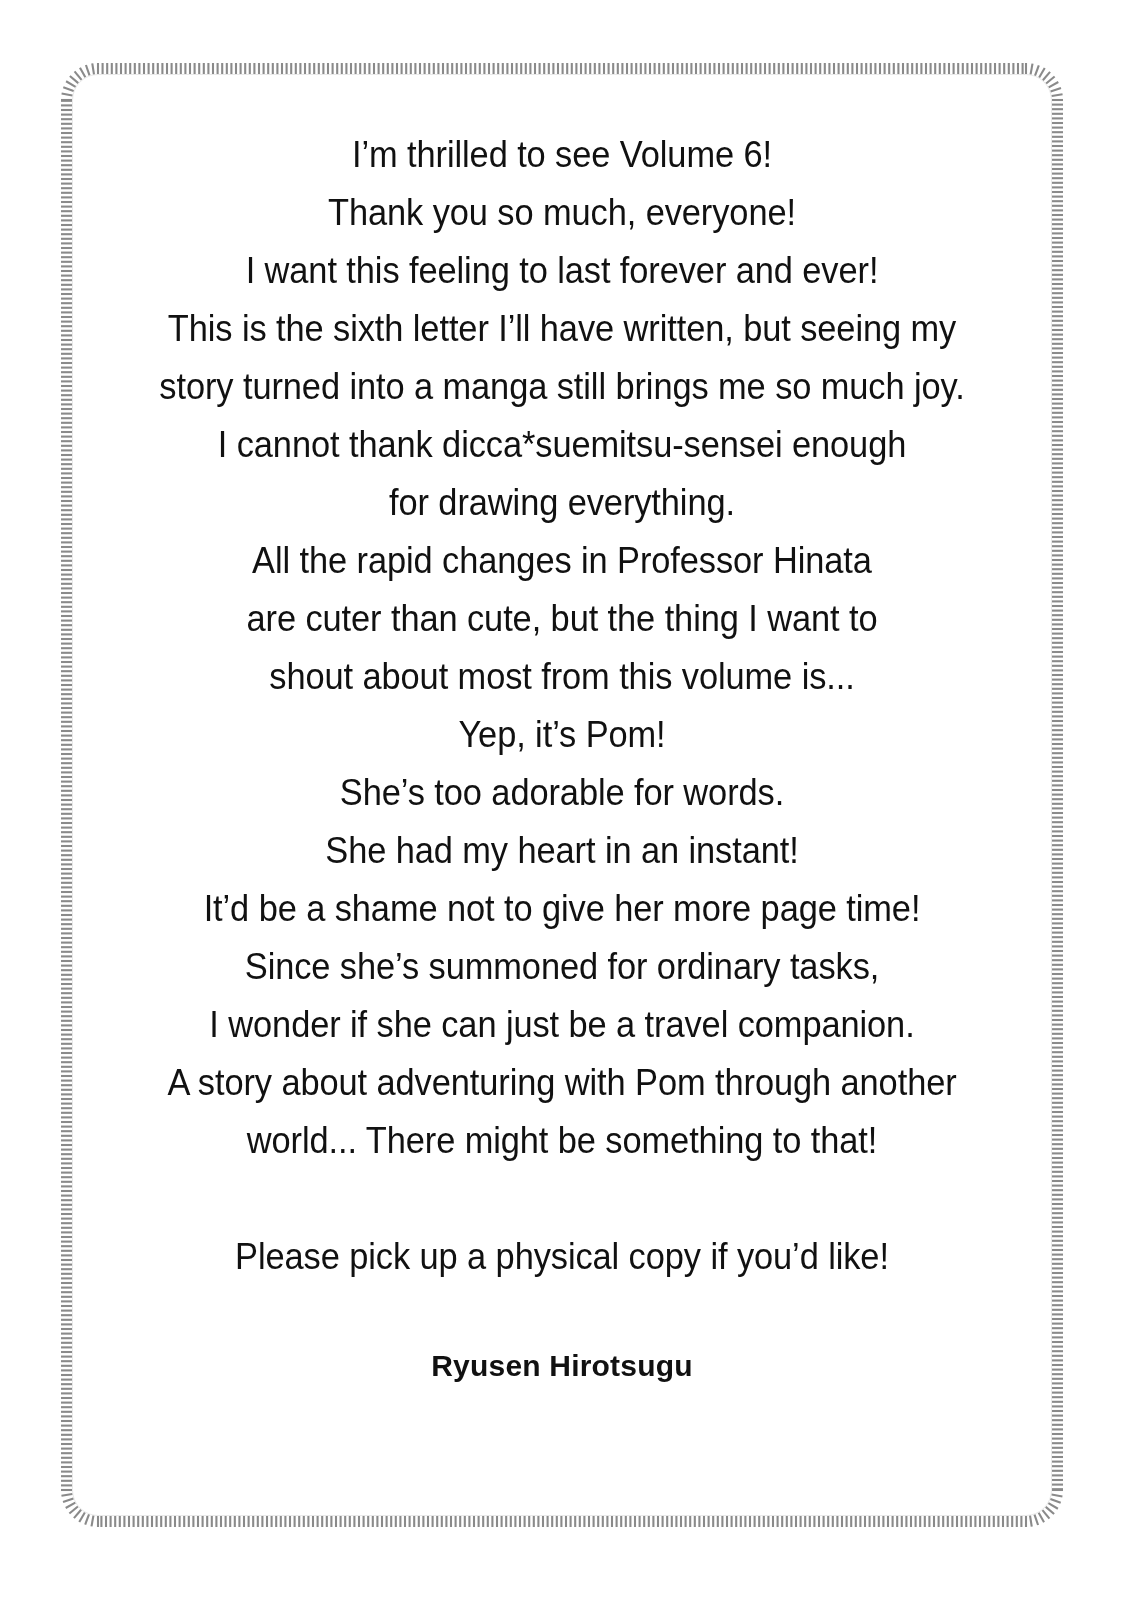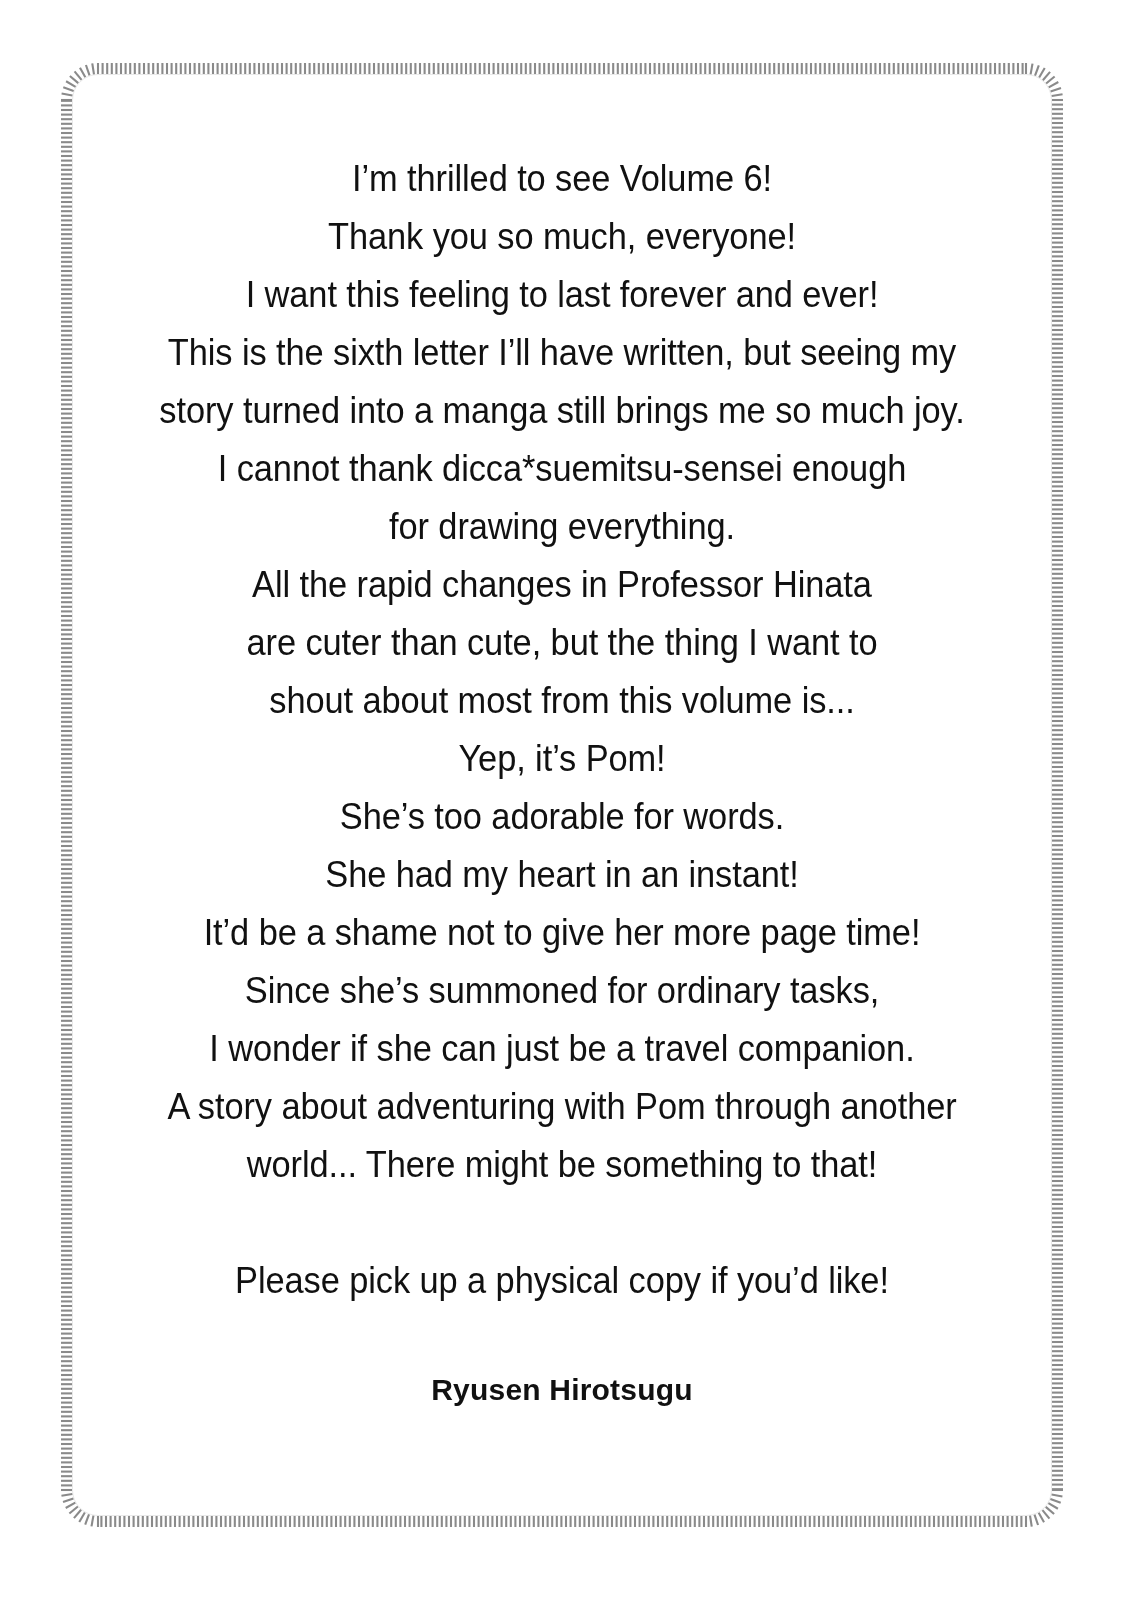--- a/index.html
+++ b/index.html
@@ -53,21 +53,21 @@
   .letter {
     position: absolute;
     left: 72px;
     top: 74px;
     width: 980px;
     height: 1442px;
     box-sizing: border-box;
     display: flex;
     flex-direction: column;
     align-items: center;
-    padding-top: 76px;
+    padding-top: 52px;
   }
 
   .line {
     width: 100%;
     text-align: center;
     color: #111111;
     font-family: "Liberation Sans Narrow", "Liberation Sans", sans-serif;
     font-size: 37px;
     line-height: 58px;
     letter-spacing: -0.1px;

